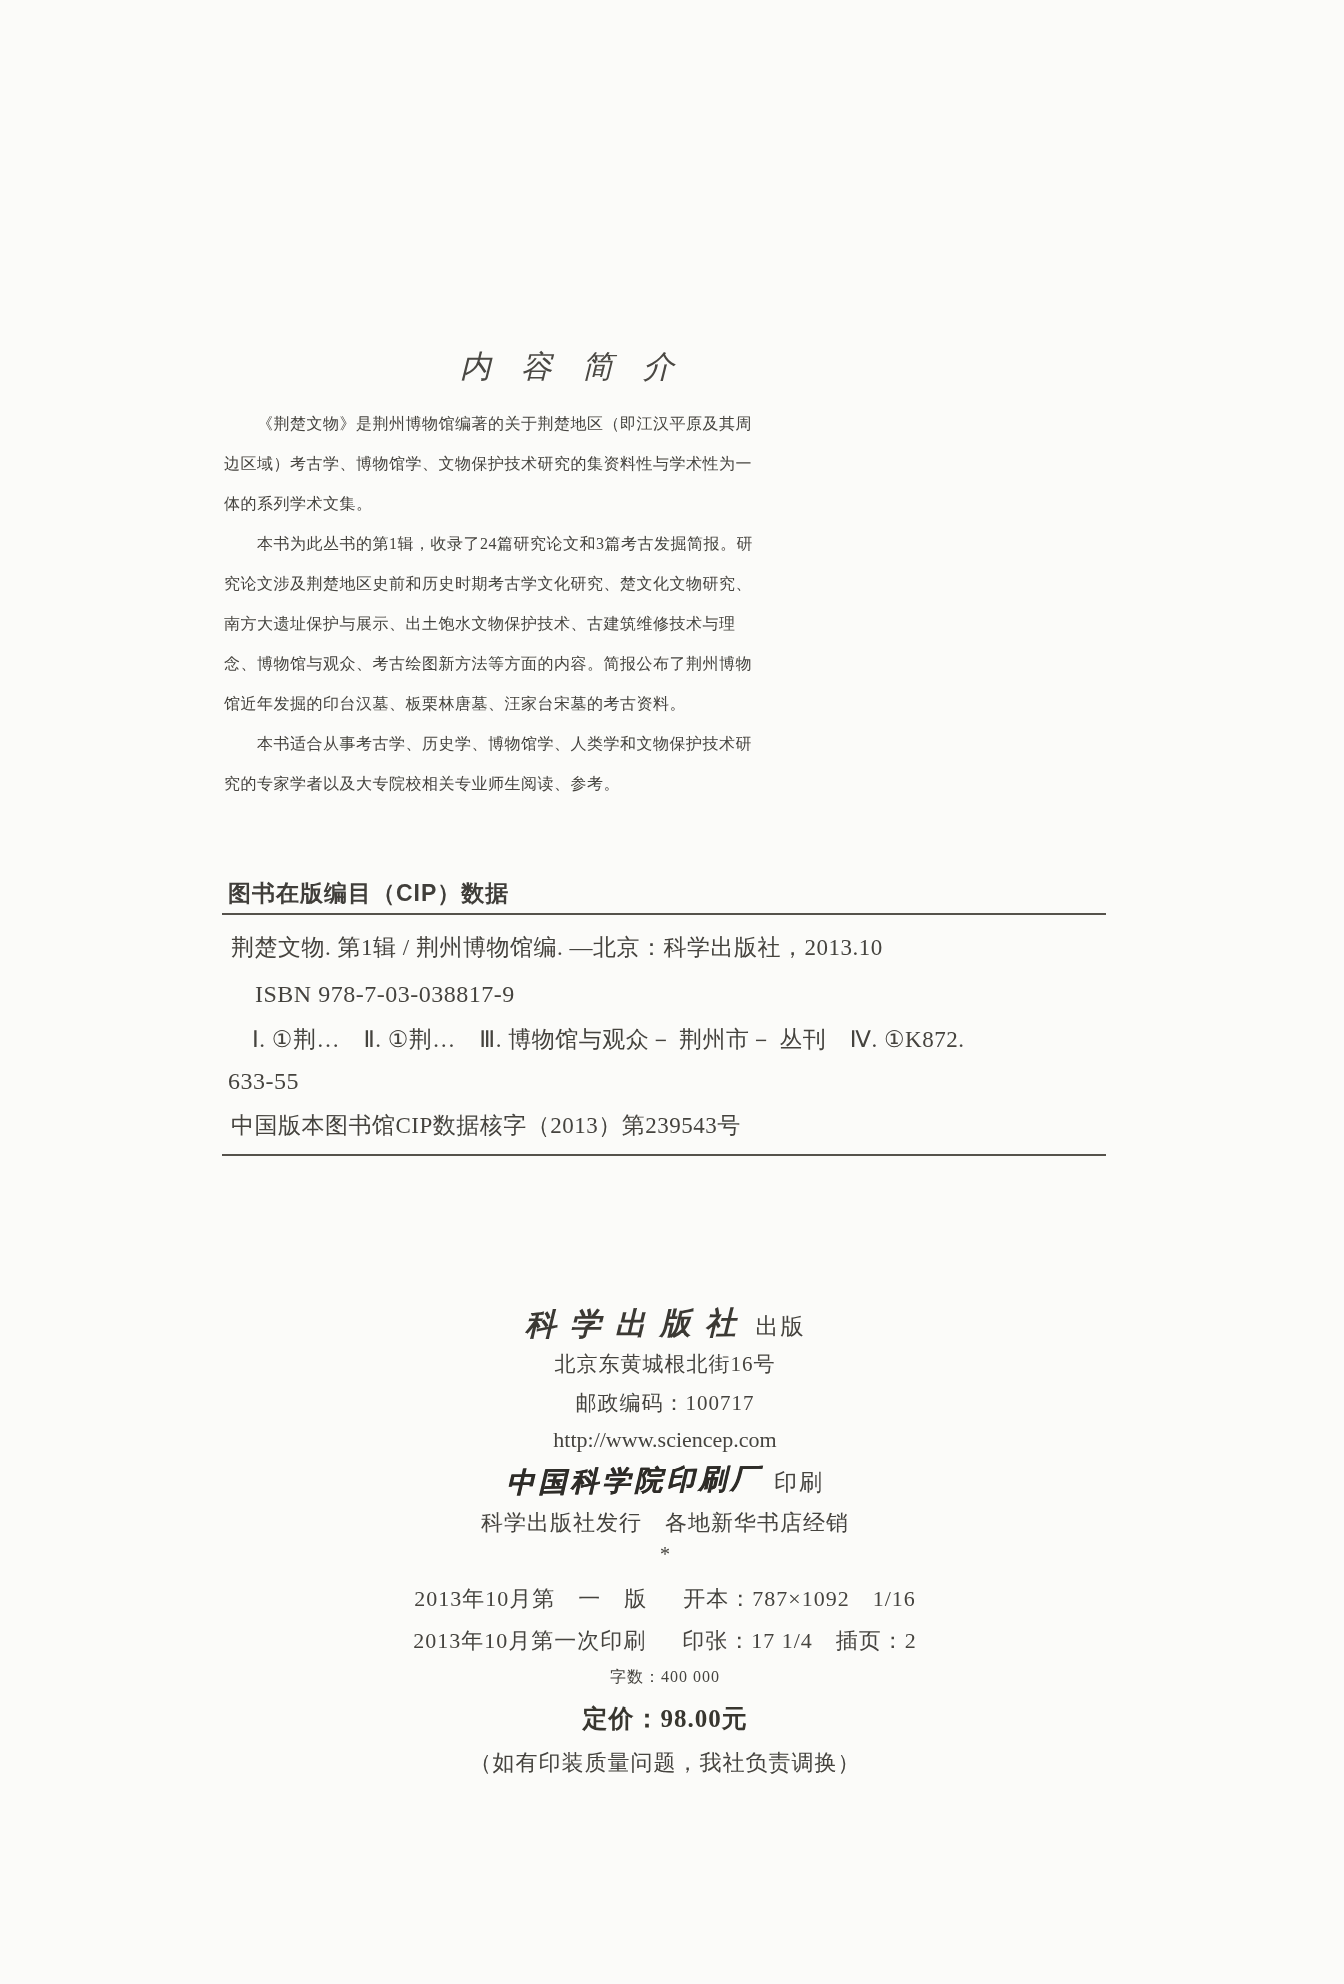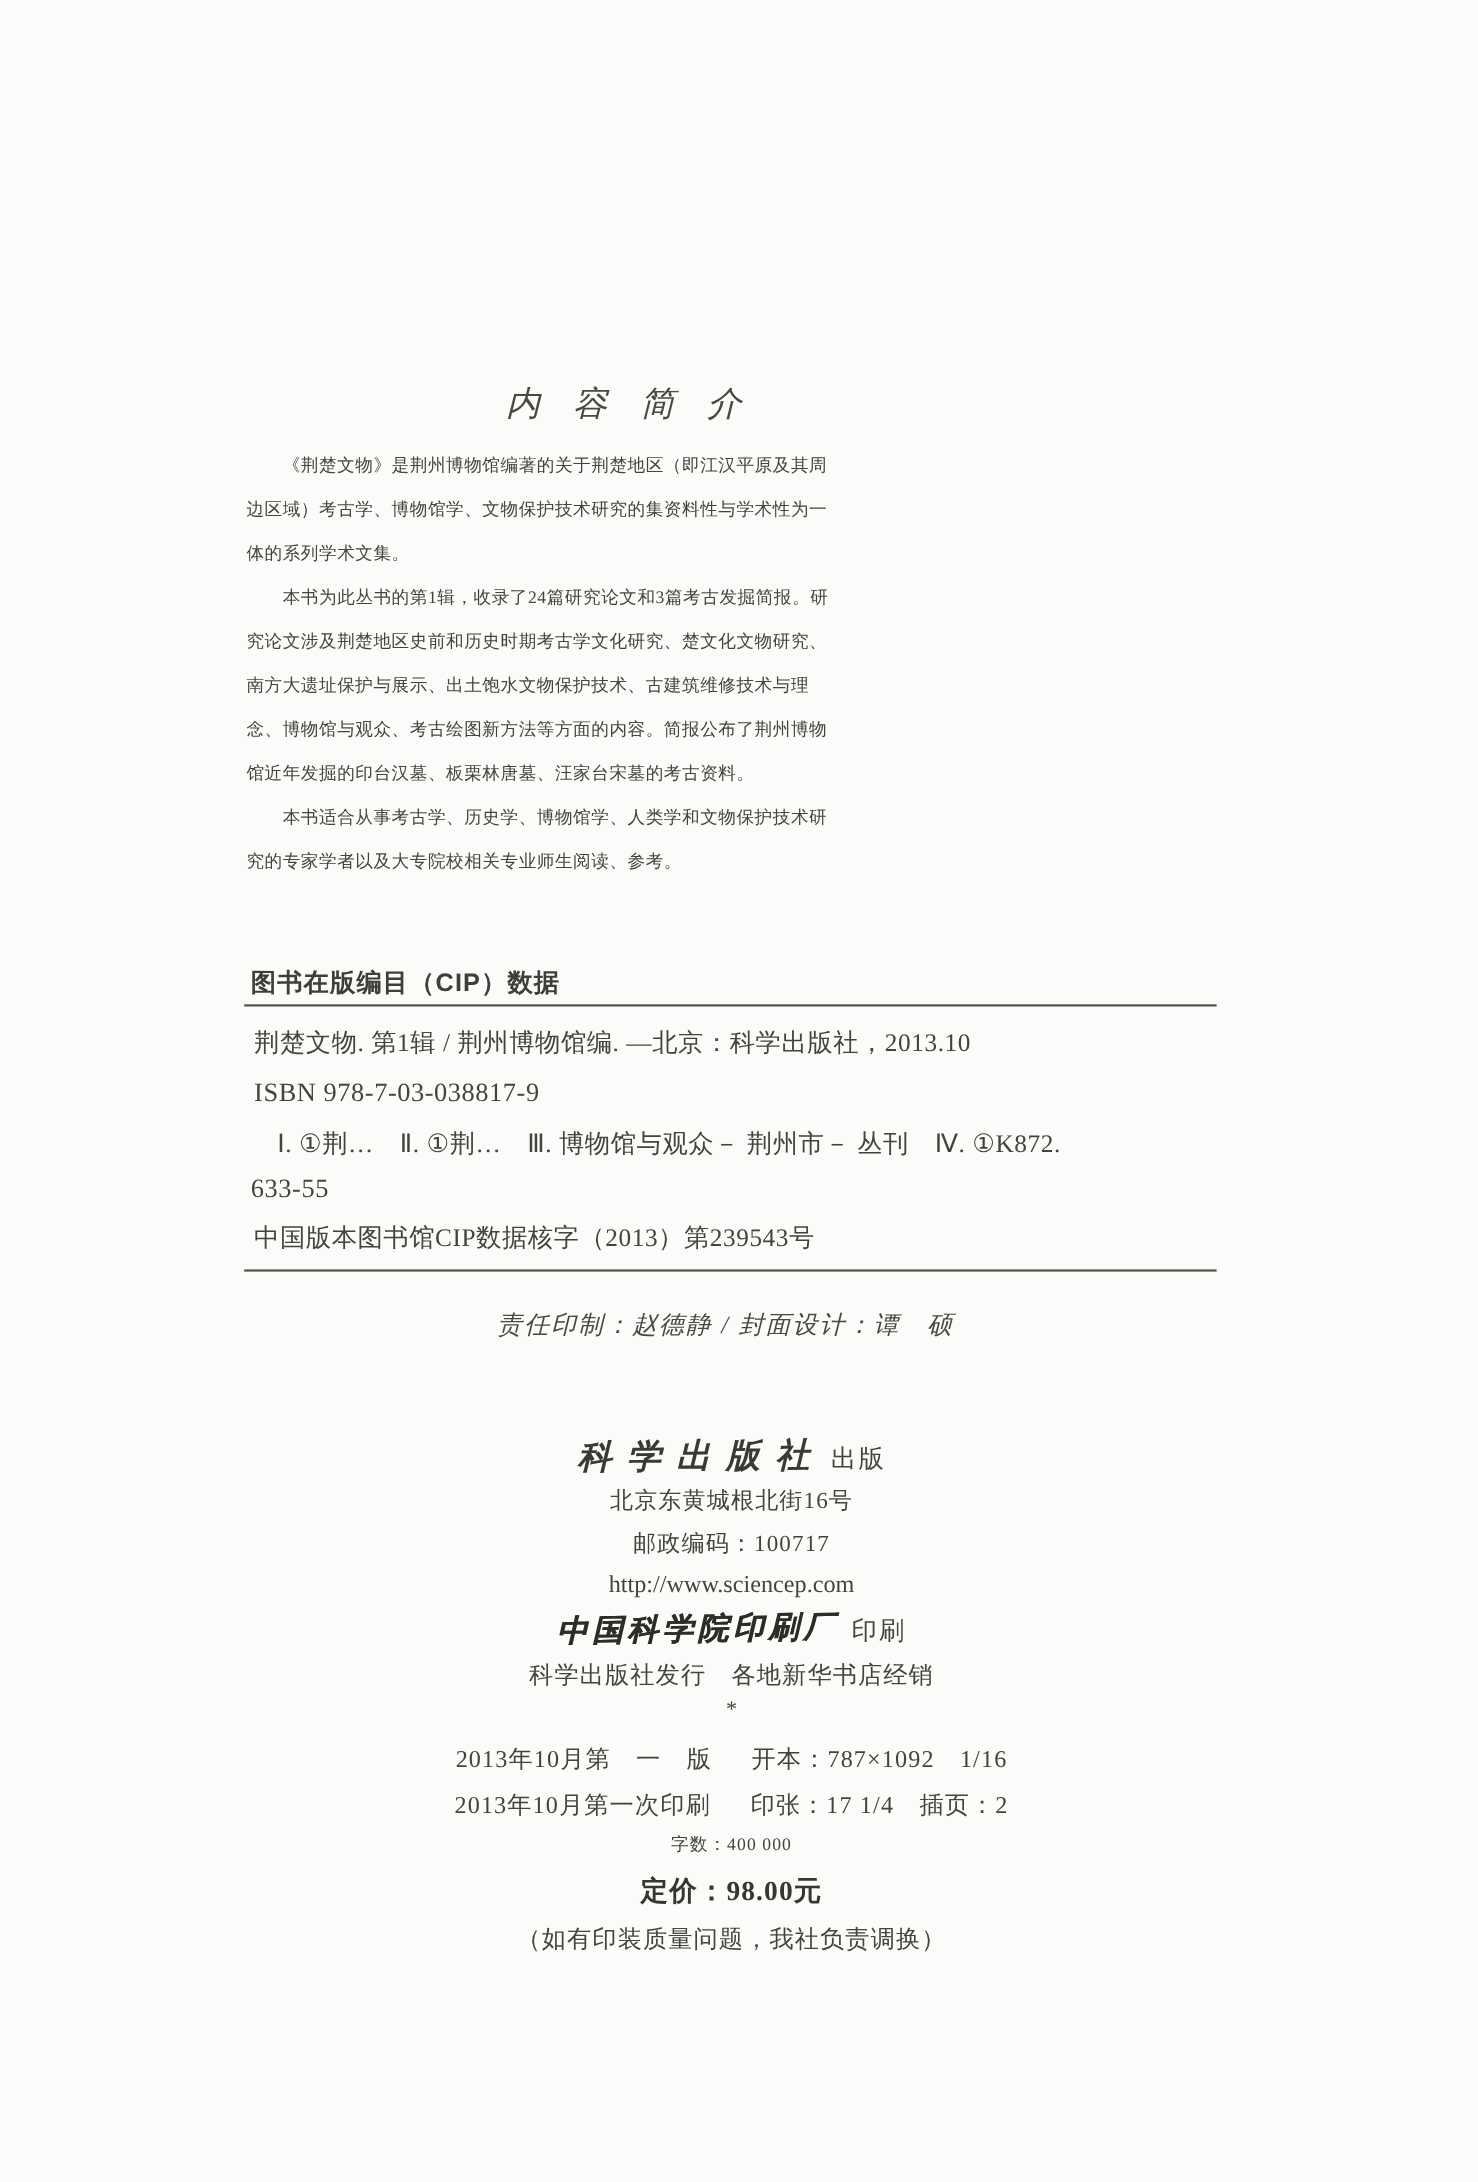--- a/index.html
+++ b/index.html
@@ -39,21 +39,21 @@
   .rule{
     left:222px;width:884px;height:2px;
     background:#55524c;
   }
   .rule-1{top:913px;}
   .rule-2{top:1154px;}
   .cip-line{
     left:231px;font-size:23px;color:#45433e;letter-spacing:0.5px;
   }
   .cip-book{top:932px;}
-  .cip-isbn{top:981px;font-size:24px;}
+  .cip-isbn{top:981px;font-size:24px;margin-left:24px;}
   .cip-class{top:1024px;left:252px;}
   .cip-class2{top:1068px;left:228px;font-size:24px;}
   .cip-record{top:1110px;}
   
   .credits{
     left:452px;top:1182px;
     font-style:italic;
     font-size:22.5px;line-height:45px;
     color:#4a4843;letter-spacing:2px;
   }
@@ -117,21 +117,20 @@
 
   <div class="abs cip-line cip-book">荆楚文物. 第1辑 / 荆州博物馆编. —北京：科学出版社，2013.10</div>
   <div class="abs cip-line cip-isbn">ISBN 978-7-03-038817-9</div>
   <div class="abs cip-line cip-class">Ⅰ. ①荆…　Ⅱ. ①荆…　Ⅲ. 博物馆与观众－ 荆州市－ 丛刊　Ⅳ. ①K872.</div>
   <div class="abs cip-line cip-class2">633-55</div>
   <div class="abs cip-line cip-record">中国版本图书馆CIP数据核字（2013）第239543号</div>
 
   <div class="abs rule rule-2"></div>
 
   <div class="abs credits">
-    <div>责任印制：赵德静 / 封面设计：谭　硕</div>
   </div>
 
   <div class="abs cline brand-line">
     <span class="brand">科学出版社</span><span class="brand-suffix">出版</span>
   </div>
   <div class="abs cline pub-address">北京东黄城根北街16号</div>
   <div class="abs cline pub-postcode">邮政编码：100717</div>
   <div class="abs cline pub-url">http://www.sciencep.com</div>
 
   <div class="abs cline printer-line">

